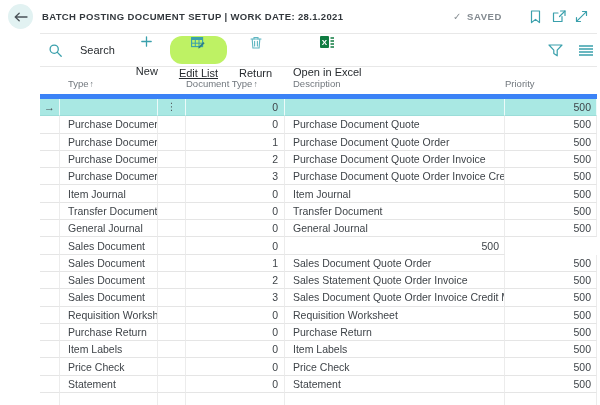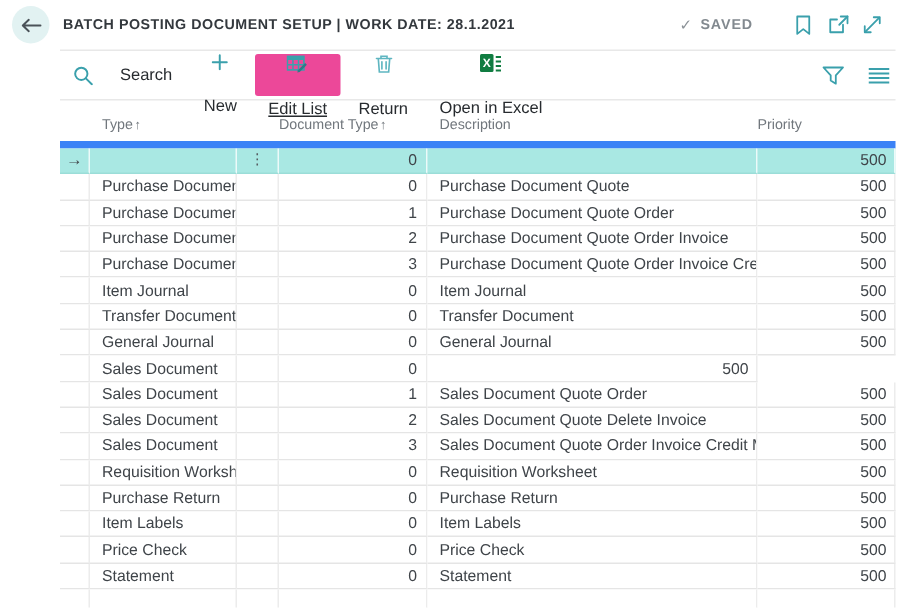--- a/index.html
+++ b/index.html
@@ -39,21 +39,21 @@
   .divider { height:1px; background:#e8e8e8; margin-left:40px; margin-right:3px; }
 
   
   .toolbar { height:32px; display:flex; align-items:center; padding-left:40px; padding-right:3px; }
   .tb-item {
     display:flex; align-items:center; gap:18px;
     font-size:11px; color:#272b2f; background:none; border:none;
     padding:0 9px; height:28px; cursor:pointer; white-space:nowrap;
     font-family:"Liberation Sans", sans-serif;
   }
-  .tb-item.active { background:#ec4899; border-radius:2px;text-decoration:underline; }
+  .tb-item.active { background:#bef264; border-radius:12px;text-decoration:underline; }
   .tb-item + .tb-item { margin-left:3px;flex-direction:column; }
   .tb-right { margin-left:auto; display:flex; align-items:center; gap:7px; }
 
   
   .grid-head, .row {
     display:grid;
     grid-template-columns:20px 98px 28px 99px 220px 92px;
     margin-left:40px; width:557px; box-sizing:border-box;
   }
   .grid-head {
@@ -303,21 +303,21 @@
         <div class="cell ctr"></div>
         <div class="cell num">1</div>
         <div class="cell txt">Sales Document Quote Order</div>
         <div class="cell num pri">500</div>
       </div>
       <div class="row">
         <div class="cell ctr"></div>
         <div class="cell txt">Sales Document</div>
         <div class="cell ctr"></div>
         <div class="cell num">2</div>
-        <div class="cell txt">Sales Document Quote Delete Invoice</div>
+        <div class="cell txt">Sales Statement Quote Order Invoice</div>
         <div class="cell num pri">500</div>
       </div>
       <div class="row">
         <div class="cell ctr"></div>
         <div class="cell txt">Sales Document</div>
         <div class="cell ctr"></div>
         <div class="cell num">3</div>
         <div class="cell txt">Sales Document Quote Order Invoice Credit Me...</div>
         <div class="cell num pri">500</div>
       </div>

